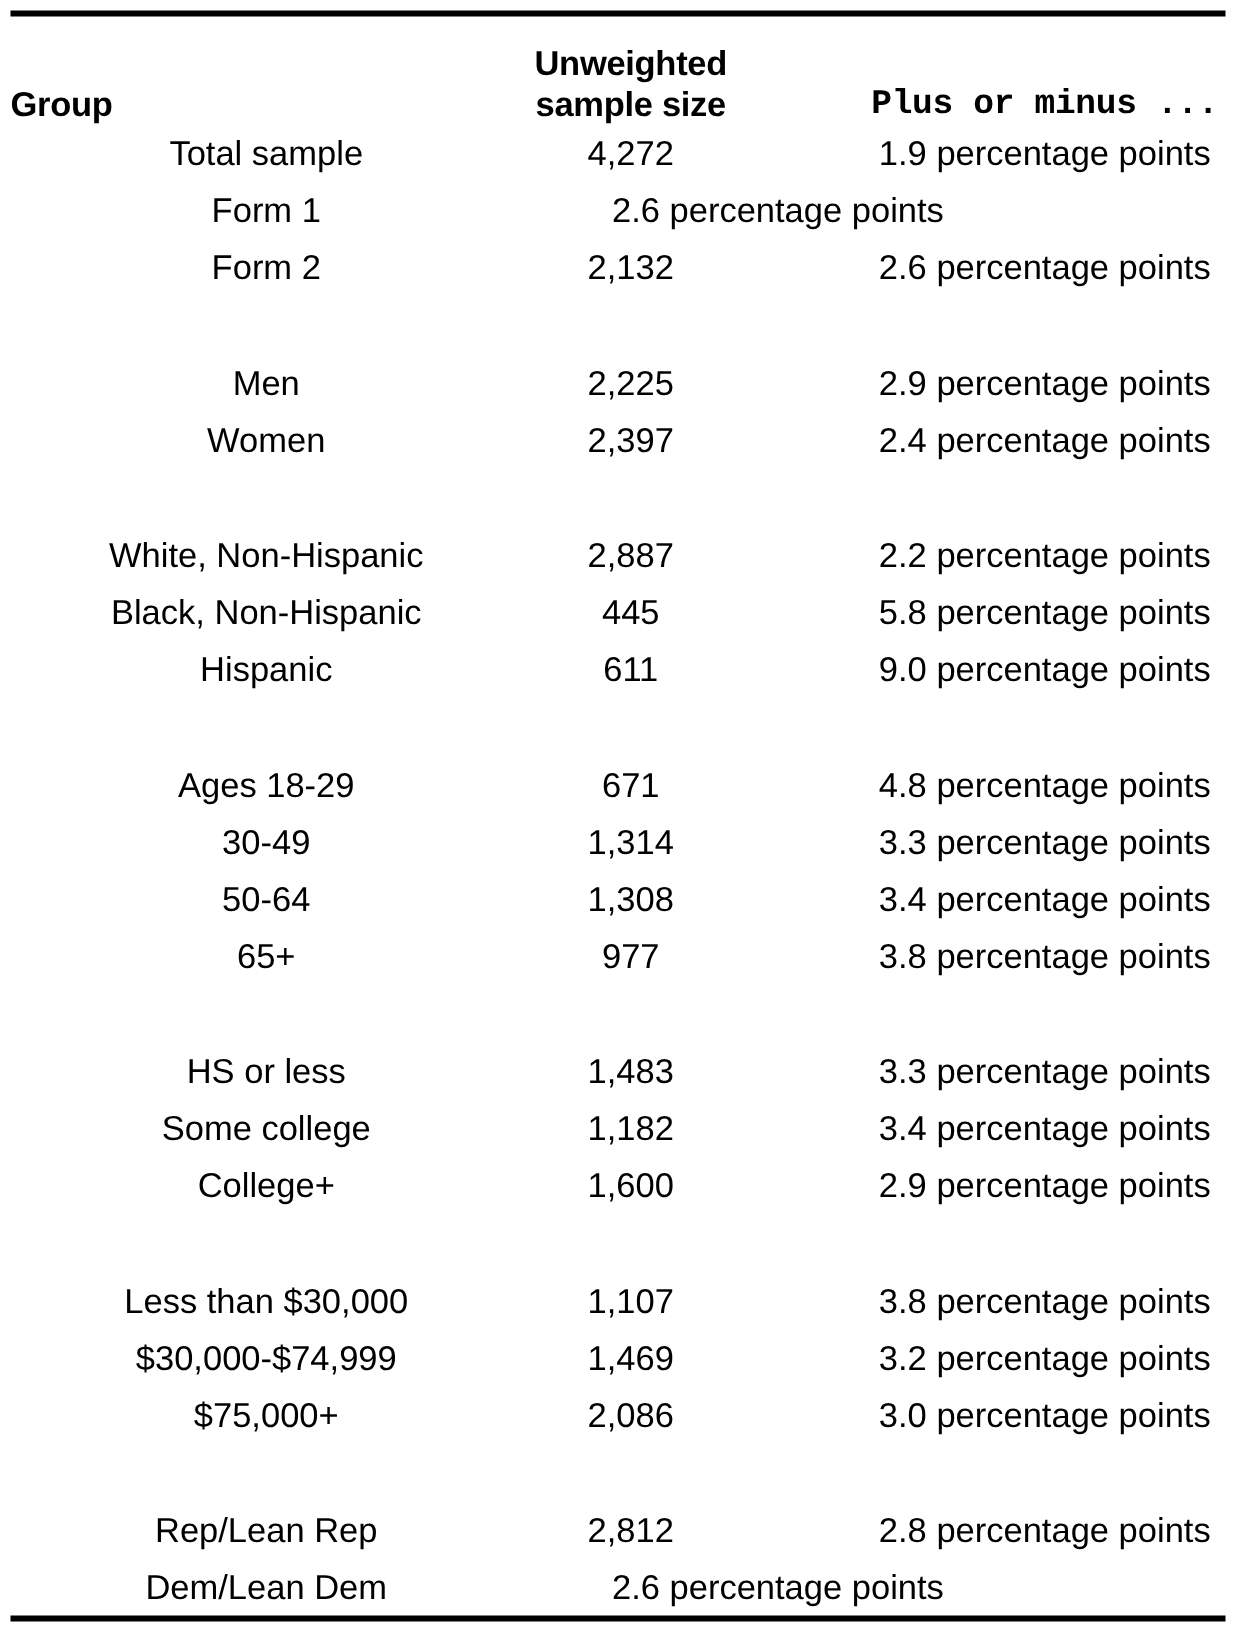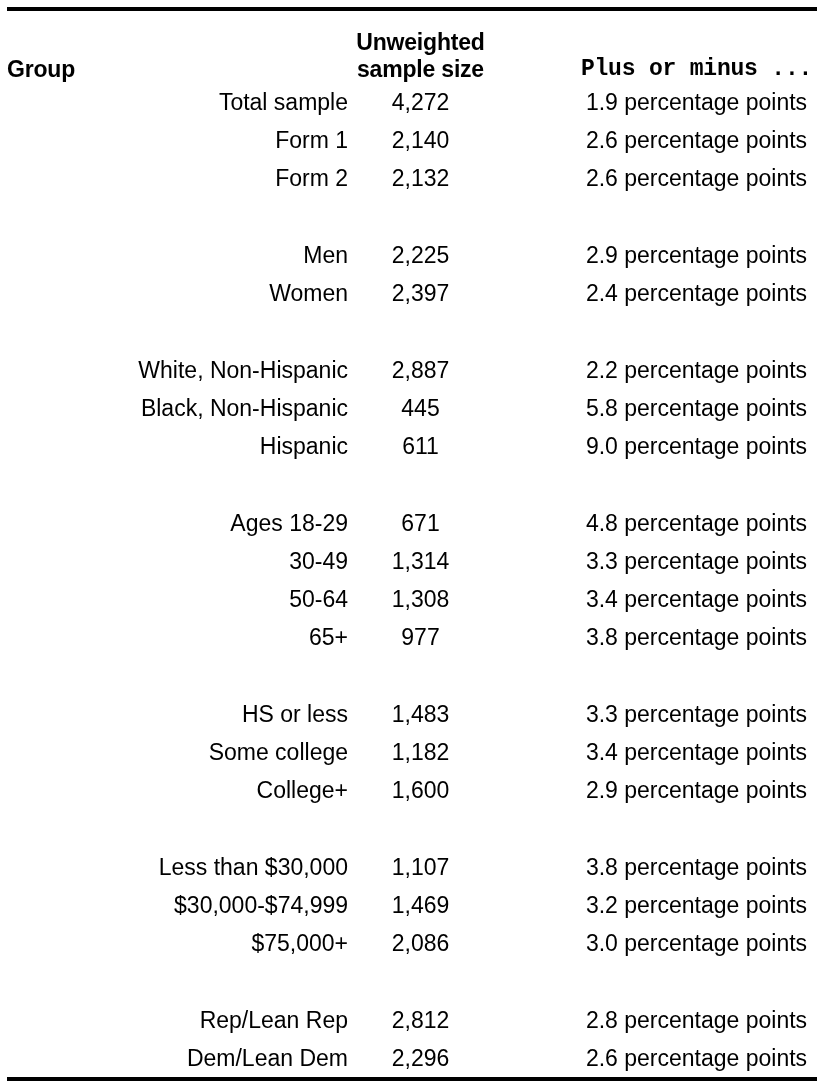--- a/index.html
+++ b/index.html
@@ -43,21 +43,21 @@
     padding-left: 60px;
     font-family: Liberation Mono, monospace;
   }
   .tbody { font-size: 23px; }
   .row {
     display: grid;
     grid-template-columns: 341px 145px 1fr;
     height: 38px;
     align-items: center;
   }
-  .row .c1 { text-align: right; white-space: nowrap; }
+  .row .c1 { text-align: center; white-space: nowrap; }
   .row .c2 { text-align: center; white-space: nowrap; }
   .row .c3 { text-align: center; padding-left: 60px; white-space: nowrap; }
   .group-gap { height: 39px; }
 </style>
 </head>
 <body>
 
 <div class="page">
 
   <div class="rule"></div>
@@ -71,21 +71,20 @@
 
   <div class="tbody">
   <div class="row">
     <div class="c1">Total sample</div>
     <div class="c2">4,272</div>
     <div class="c3">1.9 percentage points</div>
   </div>
 
   <div class="row">
     <div class="c1">Form 1</div>
-    <div class="c2">2,140</div>
     <div class="c3">2.6 percentage points</div>
   </div>
 
   <div class="row">
     <div class="c1">Form 2</div>
     <div class="c2">2,132</div>
     <div class="c3">2.6 percentage points</div>
   </div>
 <div class="group-gap"></div>
   <div class="row">
@@ -179,20 +178,19 @@
   </div>
 <div class="group-gap"></div>
   <div class="row">
     <div class="c1">Rep/Lean Rep</div>
     <div class="c2">2,812</div>
     <div class="c3">2.8 percentage points</div>
   </div>
 
   <div class="row">
     <div class="c1">Dem/Lean Dem</div>
-    <div class="c2">2,296</div>
     <div class="c3">2.6 percentage points</div>
   </div>
 </div>
 
   <div class="rule"></div>
 
 </div>
 
 </body></html>

